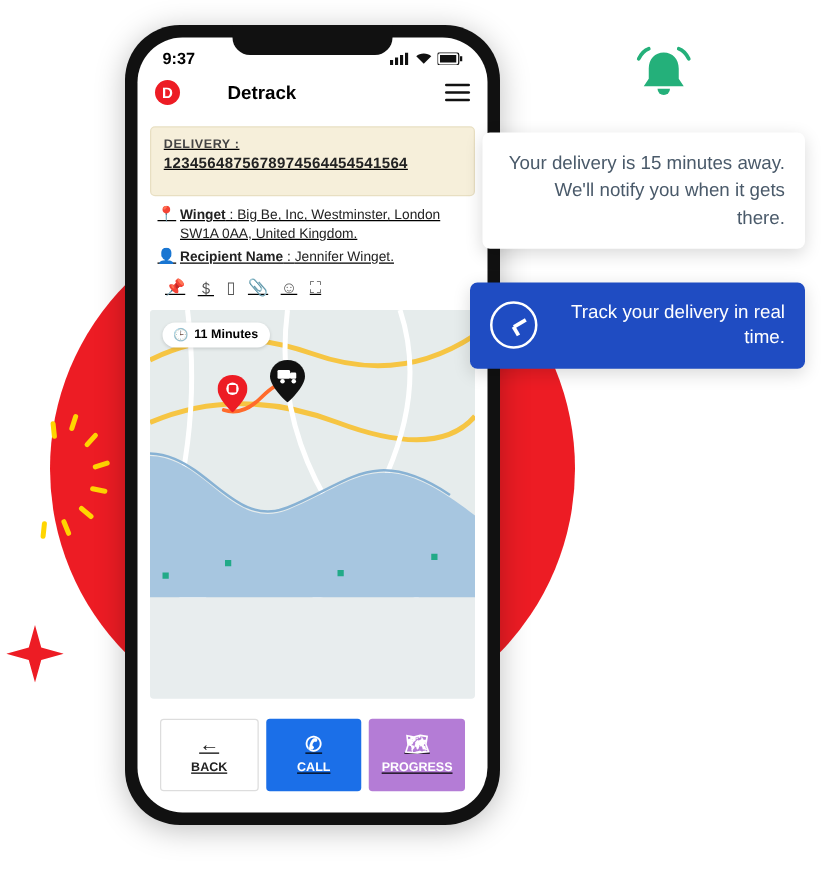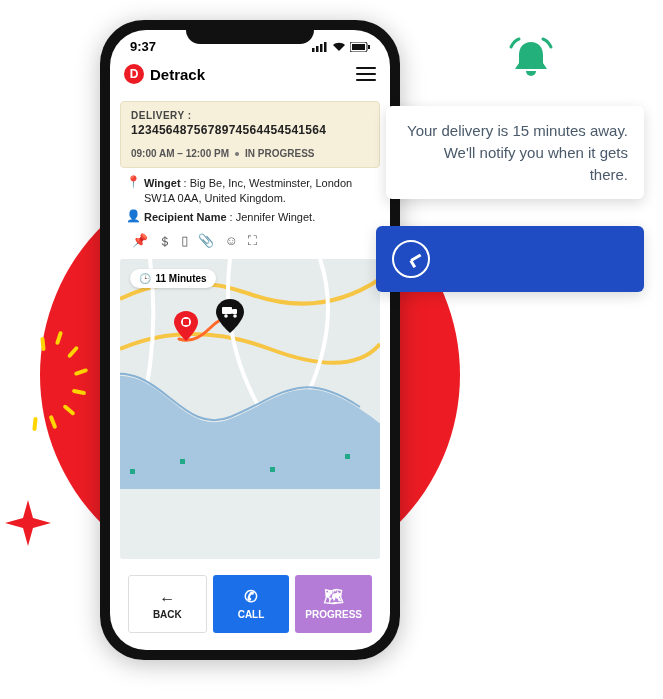--- a/index.html
+++ b/index.html
@@ -92,25 +92,25 @@
   }
   .brand { display: flex; align-items: center; gap: 6px; }
   .brand-logo {
     width: 20px; height: 20px;
     background: #ed1c24;
     border-radius: 50%;
     color: #fff;
     display: flex; align-items: center; justify-content: center;
     font-weight: 700; font-size: 12px;
   }
-  .brand-name { font-weight: 700; font-size: 15px; }
+  .brand-name { font-weight: 700; font-size: 15px; margin-left: 32px; }
   .hamburger { width: 20px; height: 14px; display: flex; flex-direction: column; justify-content: space-between; cursor: pointer; }
   .hamburger span { height: 2px; background: #111; border-radius: 1px; }
 
-  .content { padding: 7px 10px; flex: 1; display: flex; flex-direction: column; gap: 8px; overflow: hidden; }
+  .content { padding: 7px 10px; flex: 1; display: flex; flex-direction: column; gap: 8px; overflow: hidden; text-decoration: underline; }
 
   .delivery-card {
     background: #f6efda;
     border: 1px solid #e8dfc2;
     border-radius: 4px;
     padding: 8px 10px;
   }
   .delivery-label { font-size: 10px; font-weight: 700; letter-spacing: .5px; color: #444; }
   .delivery-id { font-size: 12px; font-weight: 800; letter-spacing: .3px; margin: 2px 0 11px; color: #222; }
   .delivery-meta { font-size: 10px; font-weight: 600; color: #555; display: flex; gap: 6px; align-items: center; }
@@ -231,20 +231,21 @@
   <path d="M24 39a5 5 0 0 0 10 0" fill="#24b07a"></path>
   <path d="M9 15c2-4 5-7 8-8" stroke="#24b07a" stroke-width="3" fill="none" stroke-linecap="round"></path>
   <path d="M49 15c-2-4-5-7-8-8" stroke="#24b07a" stroke-width="3" fill="none" stroke-linecap="round"></path>
 </svg>
 
 <div class="tip white">
   <span>Your delivery is 15 minutes away. We'll notify you when it gets there.</span>
 </div>
 <div class="tip blue">
   <div class="clock-ico"></div>
+  <span>Track your delivery in real time.</span>
 </div>
 
 <div class="phone">
   <div class="notch"></div>
   <div class="screen">
 
     <div class="status-bar">
       <span>9:37</span>
       <div class="status-right">
         <svg width="16" height="10">
@@ -274,25 +275,20 @@
           <span></span>
           <span></span>
       </div>
     </div>
 
     <div class="content">
 
       <div class="delivery-card">
         <div class="delivery-label">DELIVERY :</div>
         <div class="delivery-id">1234564875678974564454541564</div>
-        <div class="delivery-meta">
-          <span>09:00 AM – 12:00 PM</span>
-          <span class="dot"></span>
-          <span>IN PROGRESS</span>
-        </div>
       </div>
 
       <div class="info-block">
         <div class="info-row">
           <span class="glyph">📍</span>
           <span>
             <span class="k">Winget</span> :
             <span>Big Be, Inc, Westminster, London SW1A 0AA, United Kingdom.</span>
           </span>
         </div>

